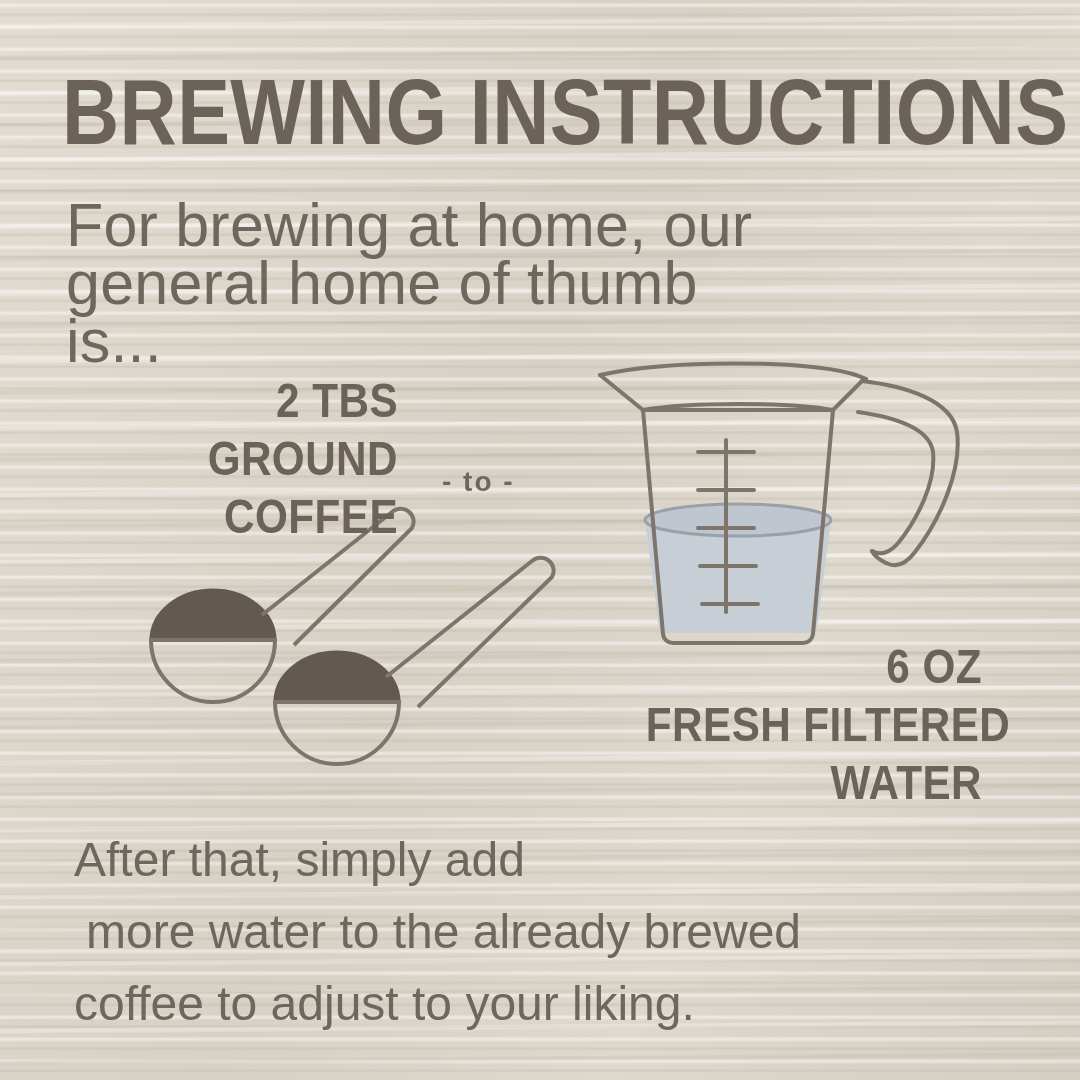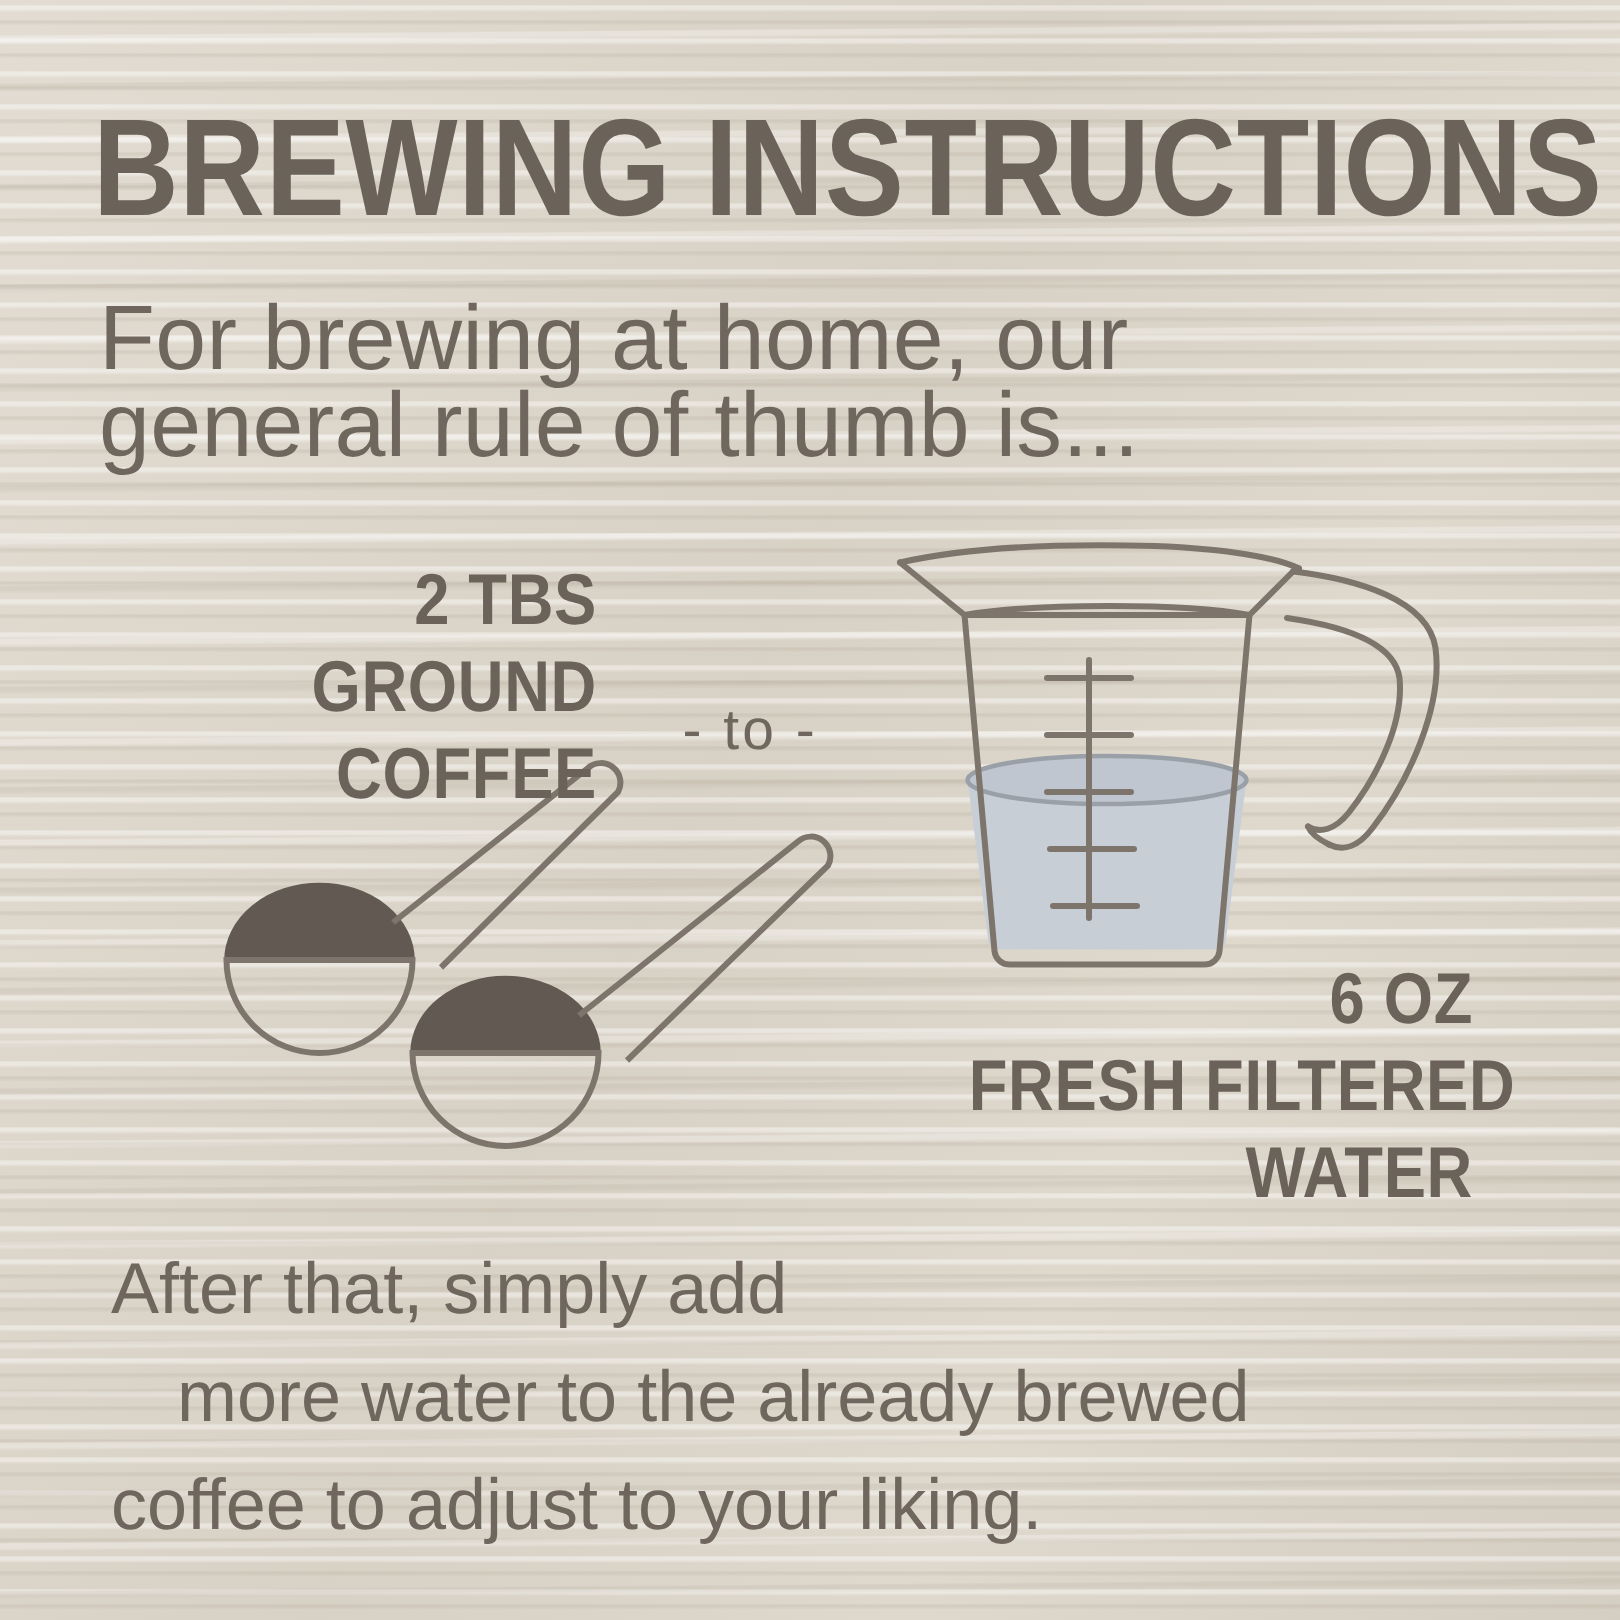--- a/index.html
+++ b/index.html
@@ -96,25 +96,25 @@
     font-size: 48px;
     line-height: 58px;
     text-align: right;
     transform: scaleX(0.88);
     transform-origin: right center;
   }
   #label-coffee span { display: block; white-space: nowrap; }
 
   #to-label {
     position: absolute;
-    left: 455px;
+    left: 442px;
     top: 466px;
     font-family: "Liberation Sans", sans-serif;
-    font-weight: 400;
-    font-size: 38px;
+    font-weight: 700;
+    font-size: 28px;
     color: #6f675e;
     letter-spacing: 2px;
   }
 
   #label-water {
     position: absolute;
     left: 600px;
     top: 638px;
     width: 382px;
     font-size: 48px;
@@ -130,21 +130,21 @@
     left: 74px;
     top: 824px;
     width: 930px;
     font-family: Liberation Sans, sans-serif;
     font-weight: 400;
     font-size: 48px;
     line-height: 72px;
     color: #6f675e;
   }
   #footer span { display: block; }
-  #footer .f2 { margin-left: 44px; }
+  #footer .f2 { margin-left: 12px; }
   #footer .f3 { }
 
   svg { display: block; }
 </style>
 </head>
 <body>
 
 <div id="page">
 
   <div id="woodgrain"></div>
@@ -188,21 +188,21 @@
       <path d="M275 702 a62 50 0 0 1 124 0 Z" fill="#625a52" stroke="#625a52" stroke-width="3"></path>
       <path d="M275 702 a62 62 0 0 0 124 0 Z" fill="none" stroke="#7d756b" stroke-width="4"></path>
       <path d="M386 677 L532 561 a13 13 0 0 1 20 16 L418 707" fill="none" stroke="#7d756b" stroke-width="4" stroke-linejoin="round"></path>
     </g>
   </svg>
 
   <div id="title" class="cond">BREWING INSTRUCTIONS</div>
 
   <div id="subtitle">
     <span class="l1">For brewing at home, our</span>
-    <span class="l2">general rule of thumb is...</span>
+    <span class="l2">general home of thumb is...</span>
   </div>
 
   <div id="label-coffee" class="cond">
     <span>2 TBS</span>
     <span>GROUND</span>
     <span>COFFEE</span>
   </div>
 
   <div id="to-label">- to -</div>
 

